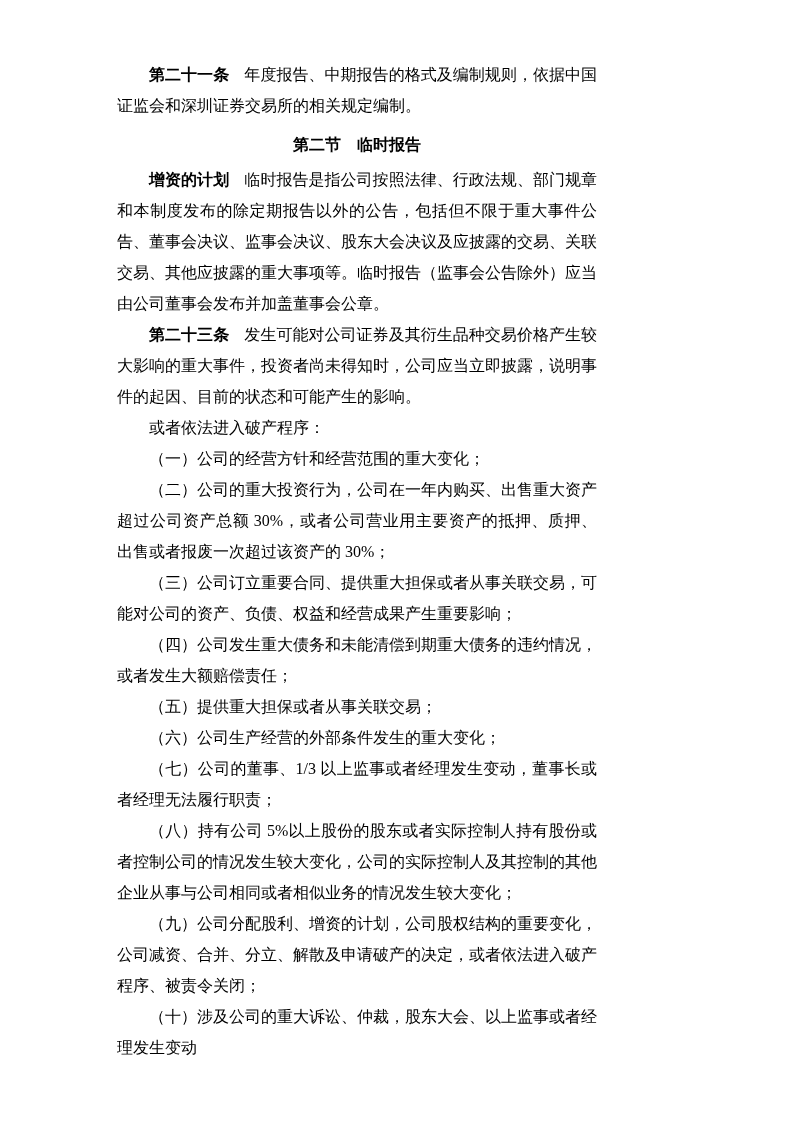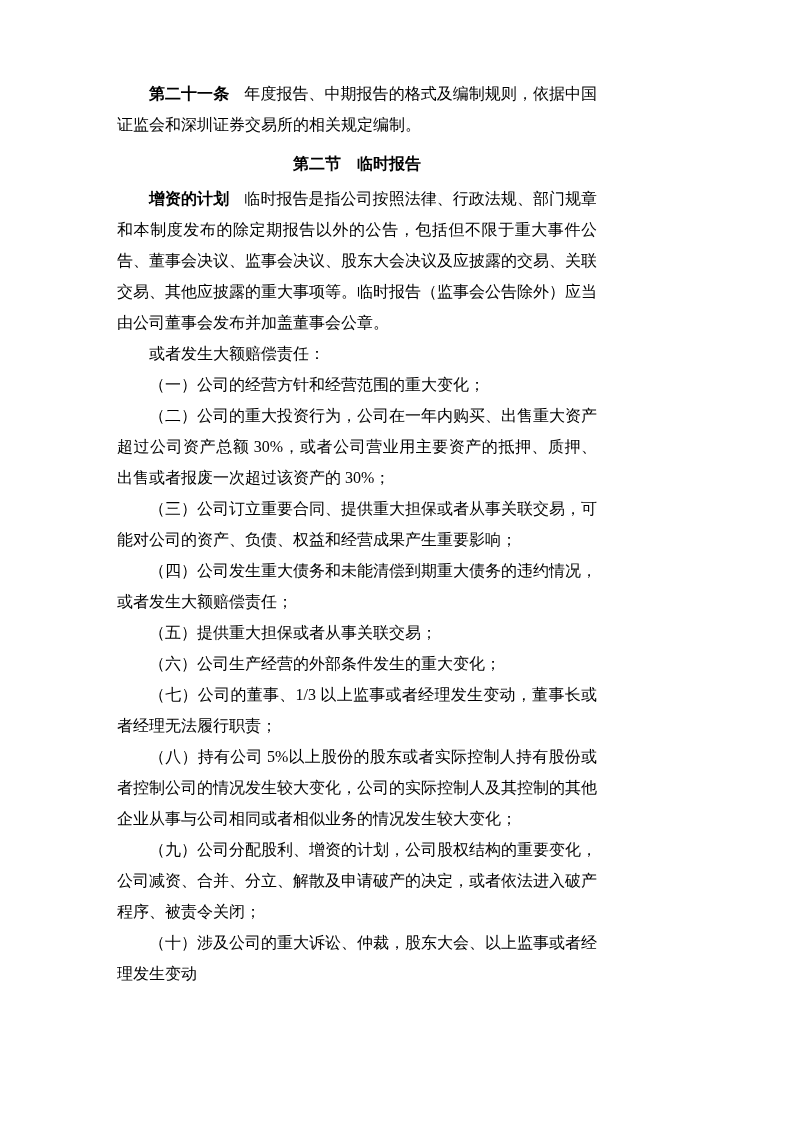--- a/index.html
+++ b/index.html
@@ -6,21 +6,21 @@
     margin: 0;
     padding: 0;
     background: #ffffff;
   }
   .page {
     position: relative;
     width: 713px;
     height: 1122px;
     background: #ffffff;
     box-sizing: border-box;
-    padding: 78px 116px 40px 117px;
+    padding: 59px 116px 40px 117px;
     overflow: hidden;
     font-family: "Liberation Serif", "DejaVu Serif", serif;
     color: #000000;
     font-size: 16px;
     line-height: 31px;
     border-radius: 18px;
   }
   .para {
     margin: 0;
     text-align: justify;
@@ -40,21 +40,22 @@
   }
 </style>
 </head>
 <body>
 
 <div class="page">
   <div id="content">
       <p class="para"><span class="article-num">第二十一条</span><span>年度报告、中期报告的格式及编制规则，依据中国证监会和深圳证券交易所的相关规定编制。</span></p>
       <p class="para heading">第二节　临时报告</p>
       <p class="para"><span class="article-num">增资的计划</span><span>临时报告是指公司按照法律、行政法规、部门规章和本制度发布的除定期报告以外的公告，包括但不限于重大事件公告、董事会决议、监事会决议、股东大会决议及应披露的交易、关联交易、其他应披露的重大事项等。临时报告（监事会公告除外）应当由公司董事会发布并加盖董事会公章。</span></p>
-      <p class="para"><span>或者发生大额赔偿责任：</span></p>
+      <p class="para"><span class="article-num">第二十三条</span><span>发生可能对公司证券及其衍生品种交易价格产生较大影响的重大事件，投资者尚未得知时，公司应当立即披露，说明事件的起因、目前的状态和可能产生的影响。</span></p>
+      <p class="para"><span>或者依法进入破产程序：</span></p>
       <p class="para"><span>（一）公司的经营方针和经营范围的重大变化；</span></p>
       <p class="para"><span>（二）公司的重大投资行为，公司在一年内购买、出售重大资产超过公司资产总额 30%，或者公司营业用主要资产的抵押、质押、出售或者报废一次超过该资产的 30%；</span></p>
       <p class="para"><span>（三）公司订立重要合同、提供重大担保或者从事关联交易，可能对公司的资产、负债、权益和经营成果产生重要影响；</span></p>
       <p class="para"><span>（四）公司发生重大债务和未能清偿到期重大债务的违约情况，或者发生大额赔偿责任；</span></p>
       <p class="para"><span>（五）提供重大担保或者从事关联交易；</span></p>
       <p class="para"><span>（六）公司生产经营的外部条件发生的重大变化；</span></p>
       <p class="para"><span>（七）公司的董事、1/3 以上监事或者经理发生变动，董事长或者经理无法履行职责；</span></p>
       <p class="para"><span>（八）持有公司 5%以上股份的股东或者实际控制人持有股份或者控制公司的情况发生较大变化，公司的实际控制人及其控制的其他企业从事与公司相同或者相似业务的情况发生较大变化；</span></p>
       <p class="para"><span>（九）公司分配股利、增资的计划，公司股权结构的重要变化，公司减资、合并、分立、解散及申请破产的决定，或者依法进入破产程序、被责令关闭；</span></p>
       <p class="para"><span>（十）涉及公司的重大诉讼、仲裁，股东大会、以上监事或者经理发生变动</span></p>

